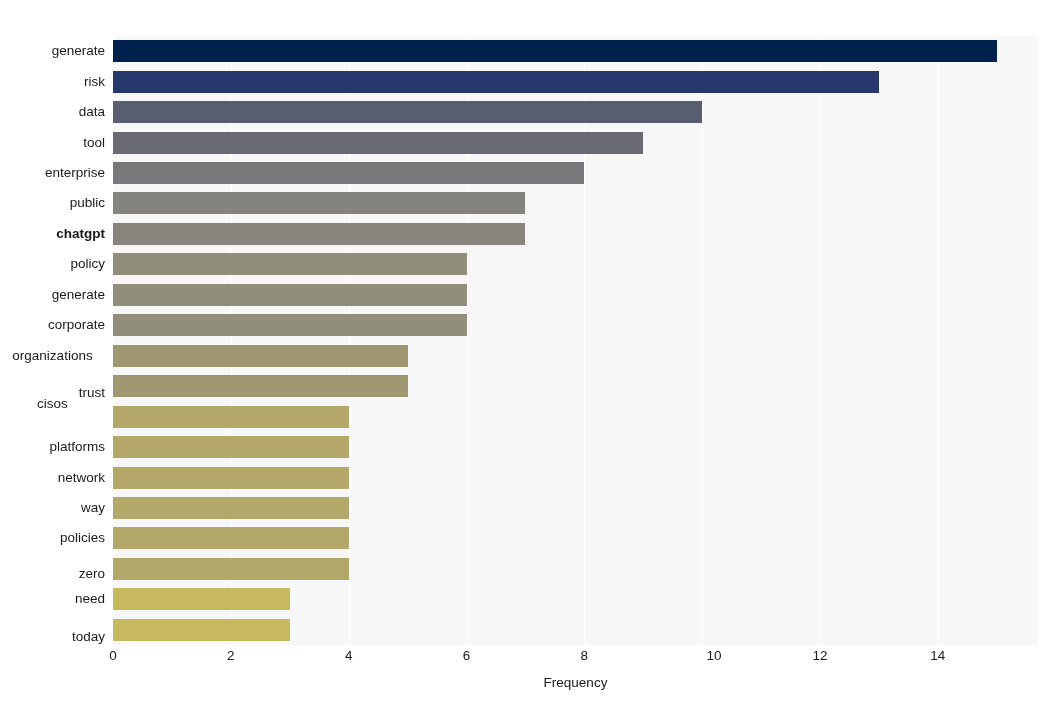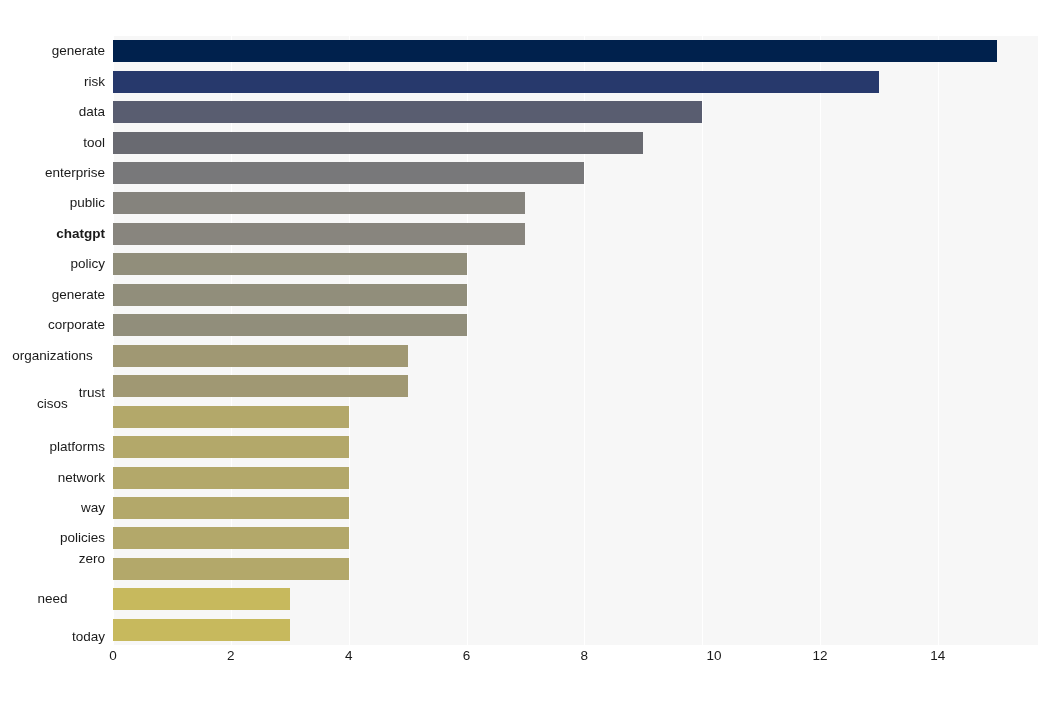--- a/index.html
+++ b/index.html
@@ -171,30 +171,31 @@
       <div class="ylabel" style="top: 217.375px;">policy</div>
       <div class="ylabel" style="top: 247.825px;">generate</div>
       <div class="ylabel" style="top: 278.275px;">corporate</div>
       <div class="ylabel" style="top: 308.725px; text-align: center;">organizations</div>
       <div class="ylabel" style="top: 346px; padding-left: 12px;">trust</div>
       <div class="ylabel" style="top: 357px; text-align: center;">cisos</div>
       <div class="ylabel" style="top: 400.075px; padding-left: 37px;">platforms</div>
       <div class="ylabel" style="top: 430.525px;">network</div>
       <div class="ylabel" style="top: 460.975px; padding-left: 20px;">way</div>
       <div class="ylabel" style="top: 491.425px;">policies</div>
-      <div class="ylabel" style="top: 512px;">zero</div>
-      <div class="ylabel" style="top: 552.325px; text-align: center;">need</div>
+      <div class="ylabel" style="top: 527px;">zero</div>
+      <div class="ylabel" style="top: 552.325px;">need</div>
       <div class="ylabel" style="top: 590px;">today</div>
     </div>
 
   <div id="xticks-layer">
       <div class="xtick" style="left: 113px;">0</div>
       <div class="xtick" style="left: 230.834px;">2</div>
       <div class="xtick" style="left: 348.669px;">4</div>
       <div class="xtick" style="left: 466.503px;">6</div>
       <div class="xtick" style="left: 584.338px;">8</div>
       <div class="xtick" style="left: 714px;">10</div>
       <div class="xtick" style="left: 820.006px;">12</div>
       <div class="xtick" style="left: 937.841px;">14</div>
     </div>
 
+  <div id="xaxis-title">Frequency</div>
 
 </div>
 
 </body></html>

